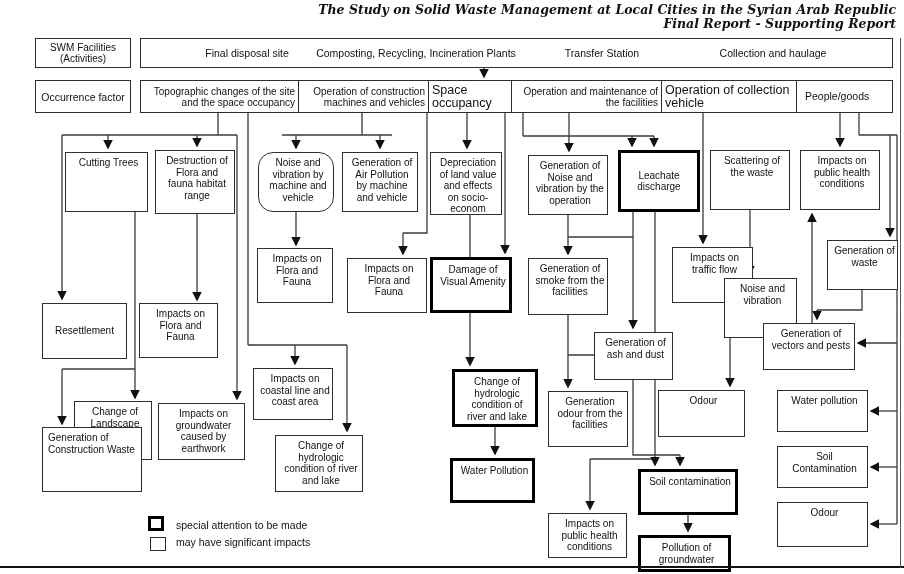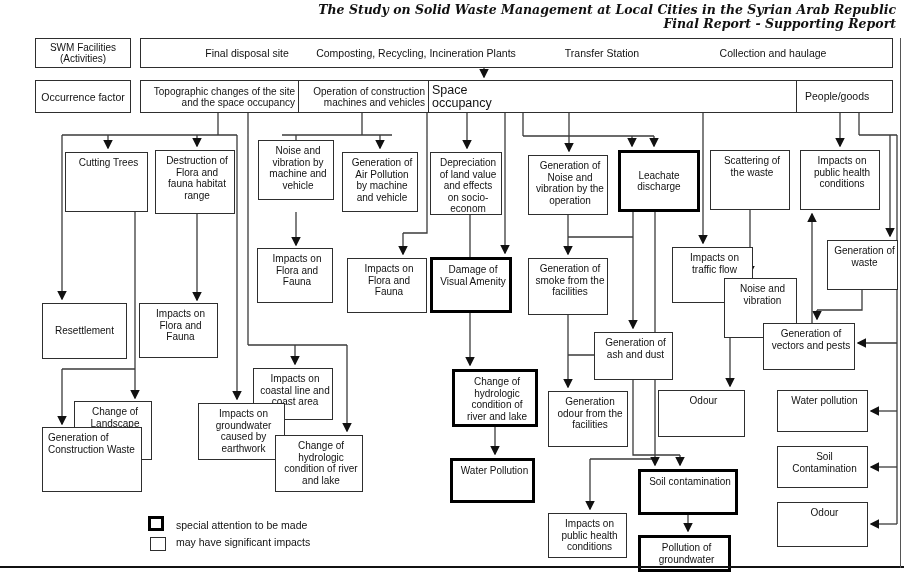--- a/index.html
+++ b/index.html
@@ -42,20 +42,22 @@
     <span class="rowlabel" style="left:275px;">Composting, Recycling, Incineration Plants</span>
     <span class="rowlabel" style="left:461px;">Transfer Station</span>
     <span class="rowlabel" style="left:632px;">Collection and haulage</span>
   </div>
 
   <div class="rowbox ctr" style="left:35px;top:80px;width:96px;height:33px;font-size:10.5px;">Occurrence factor</div>
   <div class="rowbox" style="left:140px;top:80px;width:753px;height:33px;">
     <div class="cell" style="left:0;width:157px;">Topographic changes of the site and the space occupancy</div>
     <div class="cell divider" style="left:157px;width:130px;">Operation of construction machines and vehicles</div>
     <div class="cell divider bigleft" style="left:287px;width:83px;">Space occupancy</div>
+    <div class="cell divider" style="left:370px;width:150px;">Operation and maintenance of the facilities</div>
+    <div class="cell divider bigleft" style="left:520px;width:135px;">Operation of collection vehicle</div>
     <div class="cell divider midleft" style="left:655px;width:98px;">People/goods</div>
   </div>
 
   <svg class="wires" width="904" height="574" viewBox="0 0 904 574">
     <defs>
       <marker id="arr" viewBox="0 0 10 10" refX="8.5" refY="5" markerWidth="7.5" markerHeight="7.5" orient="auto-start-reverse">
         <path d="M0 0 L10 5 L0 10 z" fill="#111"></path>
       </marker>
     </defs>
     <g stroke="#3b3b3b" stroke-width="1.3" fill="none">
@@ -102,21 +104,21 @@
       <path marker-end="url(#arr)" d="M897 524 H871"></path>
       <path marker-end="url(#arr)" d="M135 212 V398"></path>
       <path marker-end="url(#arr)" d="M62 369 V424"></path>
       <path marker-end="url(#arr)" d="M197 214 V300"></path>
       <path marker-end="url(#arr)" d="M296 212 V245"></path>
     </g>
   </svg>
 
   <div class="node" style="left:65px;top:152px;width:83px;height:60px;">Cutting Trees</div>
   <div class="node" style="left:155px;top:150px;width:80px;height:64px;">Destruction of Flora and fauna habitat range</div>
-  <div class="node" style="left:258px;top:140px;width:76px;height:60px;">Noise and vibration by machine and vehicle</div>
+  <div class="node" style="left:258px;top:152px;width:76px;height:60px;border-radius:15px;">Noise and vibration by machine and vehicle</div>
   <div class="node" style="left:342px;top:152px;width:76px;height:60px;">Generation of Air Pollution by machine and vehicle</div>
   <div class="node" style="left:430px;top:152px;width:72px;height:63px;">Depreciation of land value and effects on socio-econom</div>
   <div class="node" style="left:528px;top:155px;width:80px;height:60px;">Generation of Noise and vibration by the operation</div>
   <div class="node bold vcenter" style="left:618px;top:150px;width:82px;height:62px;">Leachate discharge</div>
   <div class="node" style="left:710px;top:150px;width:80px;height:60px;">Scattering of the waste</div>
   <div class="node" style="left:800px;top:150px;width:80px;height:60px;">Impacts on public health conditions</div>
   <div class="node" style="left:827px;top:240px;width:71px;height:50px;">Generation of waste</div>
   <div class="node" style="left:257px;top:248px;width:76px;height:55px;">Impacts on Flora and Fauna</div>
   <div class="node" style="left:347px;top:258px;width:80px;height:55px;">Impacts on Flora and Fauna</div>
   <div class="node bold" style="left:430px;top:257px;width:82px;height:56px;">Damage of Visual Amenity</div>
@@ -126,21 +128,21 @@
   <div class="node vcenter" style="left:42px;top:303px;width:85px;height:56px;">Resettlement</div>
   <div class="node" style="left:139px;top:303px;width:79px;height:55px;">Impacts on Flora and Fauna</div>
   <div class="node" style="left:763px;top:323px;width:92px;height:47px;">Generation of vectors and pests</div>
   <div class="node" style="left:594px;top:332px;width:79px;height:48px;">Generation of ash and dust</div>
   <div class="node" style="left:253px;top:368px;width:80px;height:52px;">Impacts on coastal line and coast area</div>
   <div class="node bold" style="left:452px;top:369px;width:86px;height:58px;">Change of hydrologic condition of river and lake</div>
   <div class="node" style="left:548px;top:391px;width:80px;height:56px;">Generation odour from the facilities</div>
   <div class="node" style="left:658px;top:390px;width:87px;height:47px;">Odour</div>
   <div class="node" style="left:777px;top:390px;width:91px;height:42px;">Water pollution</div>
   <div class="node" style="left:74px;top:401px;width:78px;height:59px;">Change of Landscape</div>
-  <div class="node" style="left:158px;top:403px;width:87px;height:57px;margin-left:40px;">Impacts on groundwater caused by earthwork</div>
+  <div class="node" style="left:158px;top:403px;width:87px;height:57px;">Impacts on groundwater caused by earthwork</div>
   <div class="node leftalign" style="left:42px;top:427px;width:100px;height:65px;">Generation of Construction Waste</div>
   <div class="node" style="left:275px;top:435px;width:88px;height:57px;">Change of hydrologic condition of river and lake</div>
   <div class="node" style="left:777px;top:446px;width:91px;height:42px;">Soil Contamination</div>
   <div class="node bold" style="left:450px;top:458px;width:85px;height:45px;">Water Pollution</div>
   <div class="node bold" style="left:638px;top:469px;width:100px;height:46px;">Soil contamination</div>
   <div class="node" style="left:777px;top:502px;width:91px;height:45px;">Odour</div>
   <div class="node" style="left:548px;top:513px;width:79px;height:45px;">Impacts on public health conditions</div>
   <div class="node bold" style="left:638px;top:535px;width:93px;height:37px;">Pollution of groundwater</div>
 
   <div class="sw-bold" style="left:148px;top:516px;"></div>

